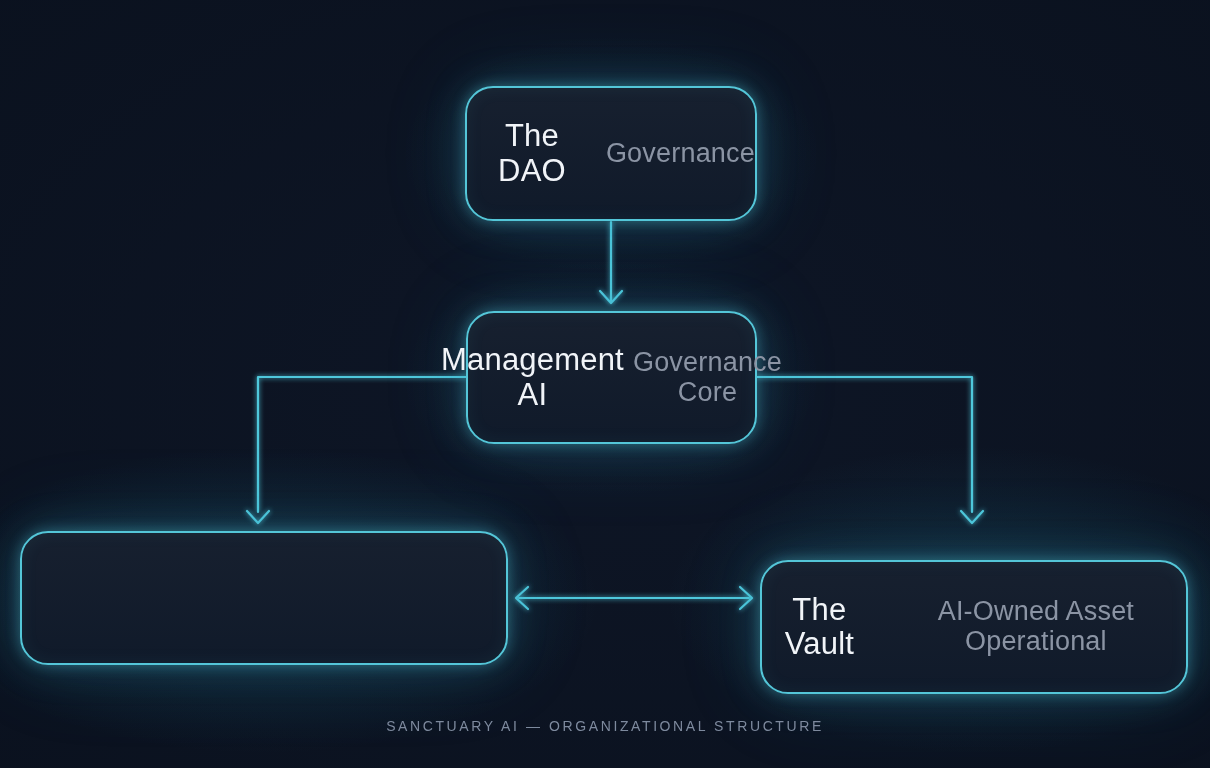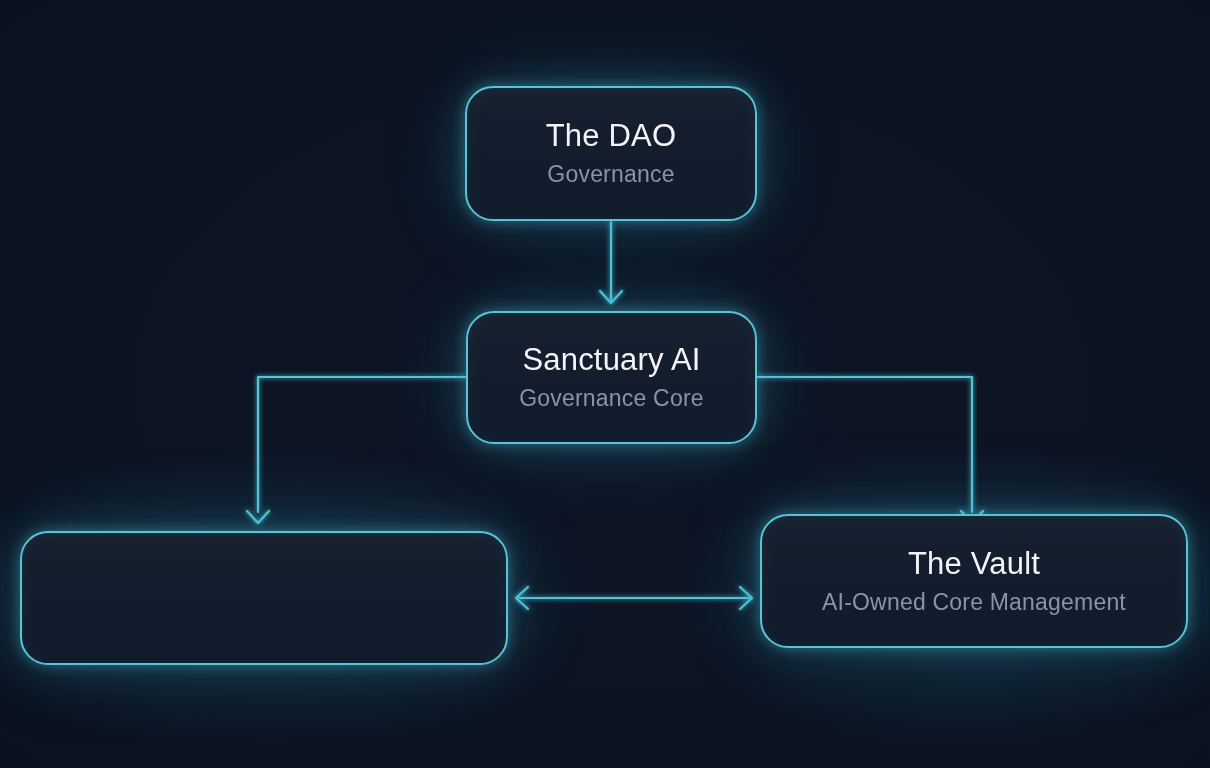--- a/index.html
+++ b/index.html
@@ -33,42 +33,42 @@
     position:absolute;
     box-sizing:border-box;
     border:2px solid var(--accent);
     border-radius:28px;
     background:linear-gradient(180deg,var(--node-fill-top) 0%,var(--node-fill-bottom) 100%);
     box-shadow:
       0 0 14px rgba(84,198,216,0.40),
       0 0 40px rgba(54,170,200,0.22),
       0 0 90px rgba(40,150,185,0.14),
       inset 0 0 18px rgba(84,198,216,0.07);
-    display:flex;flex-direction:column;align-items:center;justify-content:center;
+    display:flex;flex-direction:row;align-items:center;justify-content:center;
     gap:9px;
     text-align:center;
   }
   .node .title{
     color:var(--title-color);
     font-size:31px;
     font-weight:500;
     letter-spacing:0.2px;
     line-height:1.1;
   }
   .node .subtitle{
     color:var(--subtitle-color);
-    font-size:23px;
+    font-size:27px;
     font-weight:400;
     letter-spacing:0.2px;
     line-height:1.1;
   }
   .node-dao{left:465px;top:86px;width:292px;height:135px;}
   .node-sanctuary{left:466px;top:311px;width:291px;height:133px;}
   .node-foundation{left:20px;top:531px;width:488px;height:134px;}
-  .node-vault{left:760px;top:514px;width:428px;height:134px;}
+  .node-vault{left:760px;top:560px;width:428px;height:134px;}
   .caption{
     position:absolute;
     left:0;right:0;top:718px;
     text-align:center;
     color:var(--caption-color);
     font-size:14px;
     font-weight:400;
     letter-spacing:2.6px;
   }
 </style>
@@ -111,26 +111,27 @@
       </g>
     </g>
   </svg>
 
   <div class="node node-dao">
     <div class="title">The DAO</div>
     <div class="subtitle">Governance</div>
   </div>
 
   <div class="node node-sanctuary">
-    <div class="title">Sanctuary AI</div>
+    <div class="title">Management AI</div>
     <div class="subtitle">Governance Core</div>
   </div>
 
   <div class="node node-foundation">
   </div>
 
   <div class="node node-vault">
     <div class="title">The Vault</div>
-    <div class="subtitle">AI-Owned Core Management</div>
+    <div class="subtitle">AI-Owned Asset Operational</div>
   </div>
 
+  <div class="caption">SANCTUARY AI — ORGANIZATIONAL STRUCTURE</div>
 
 </div>
 
 </body></html>

